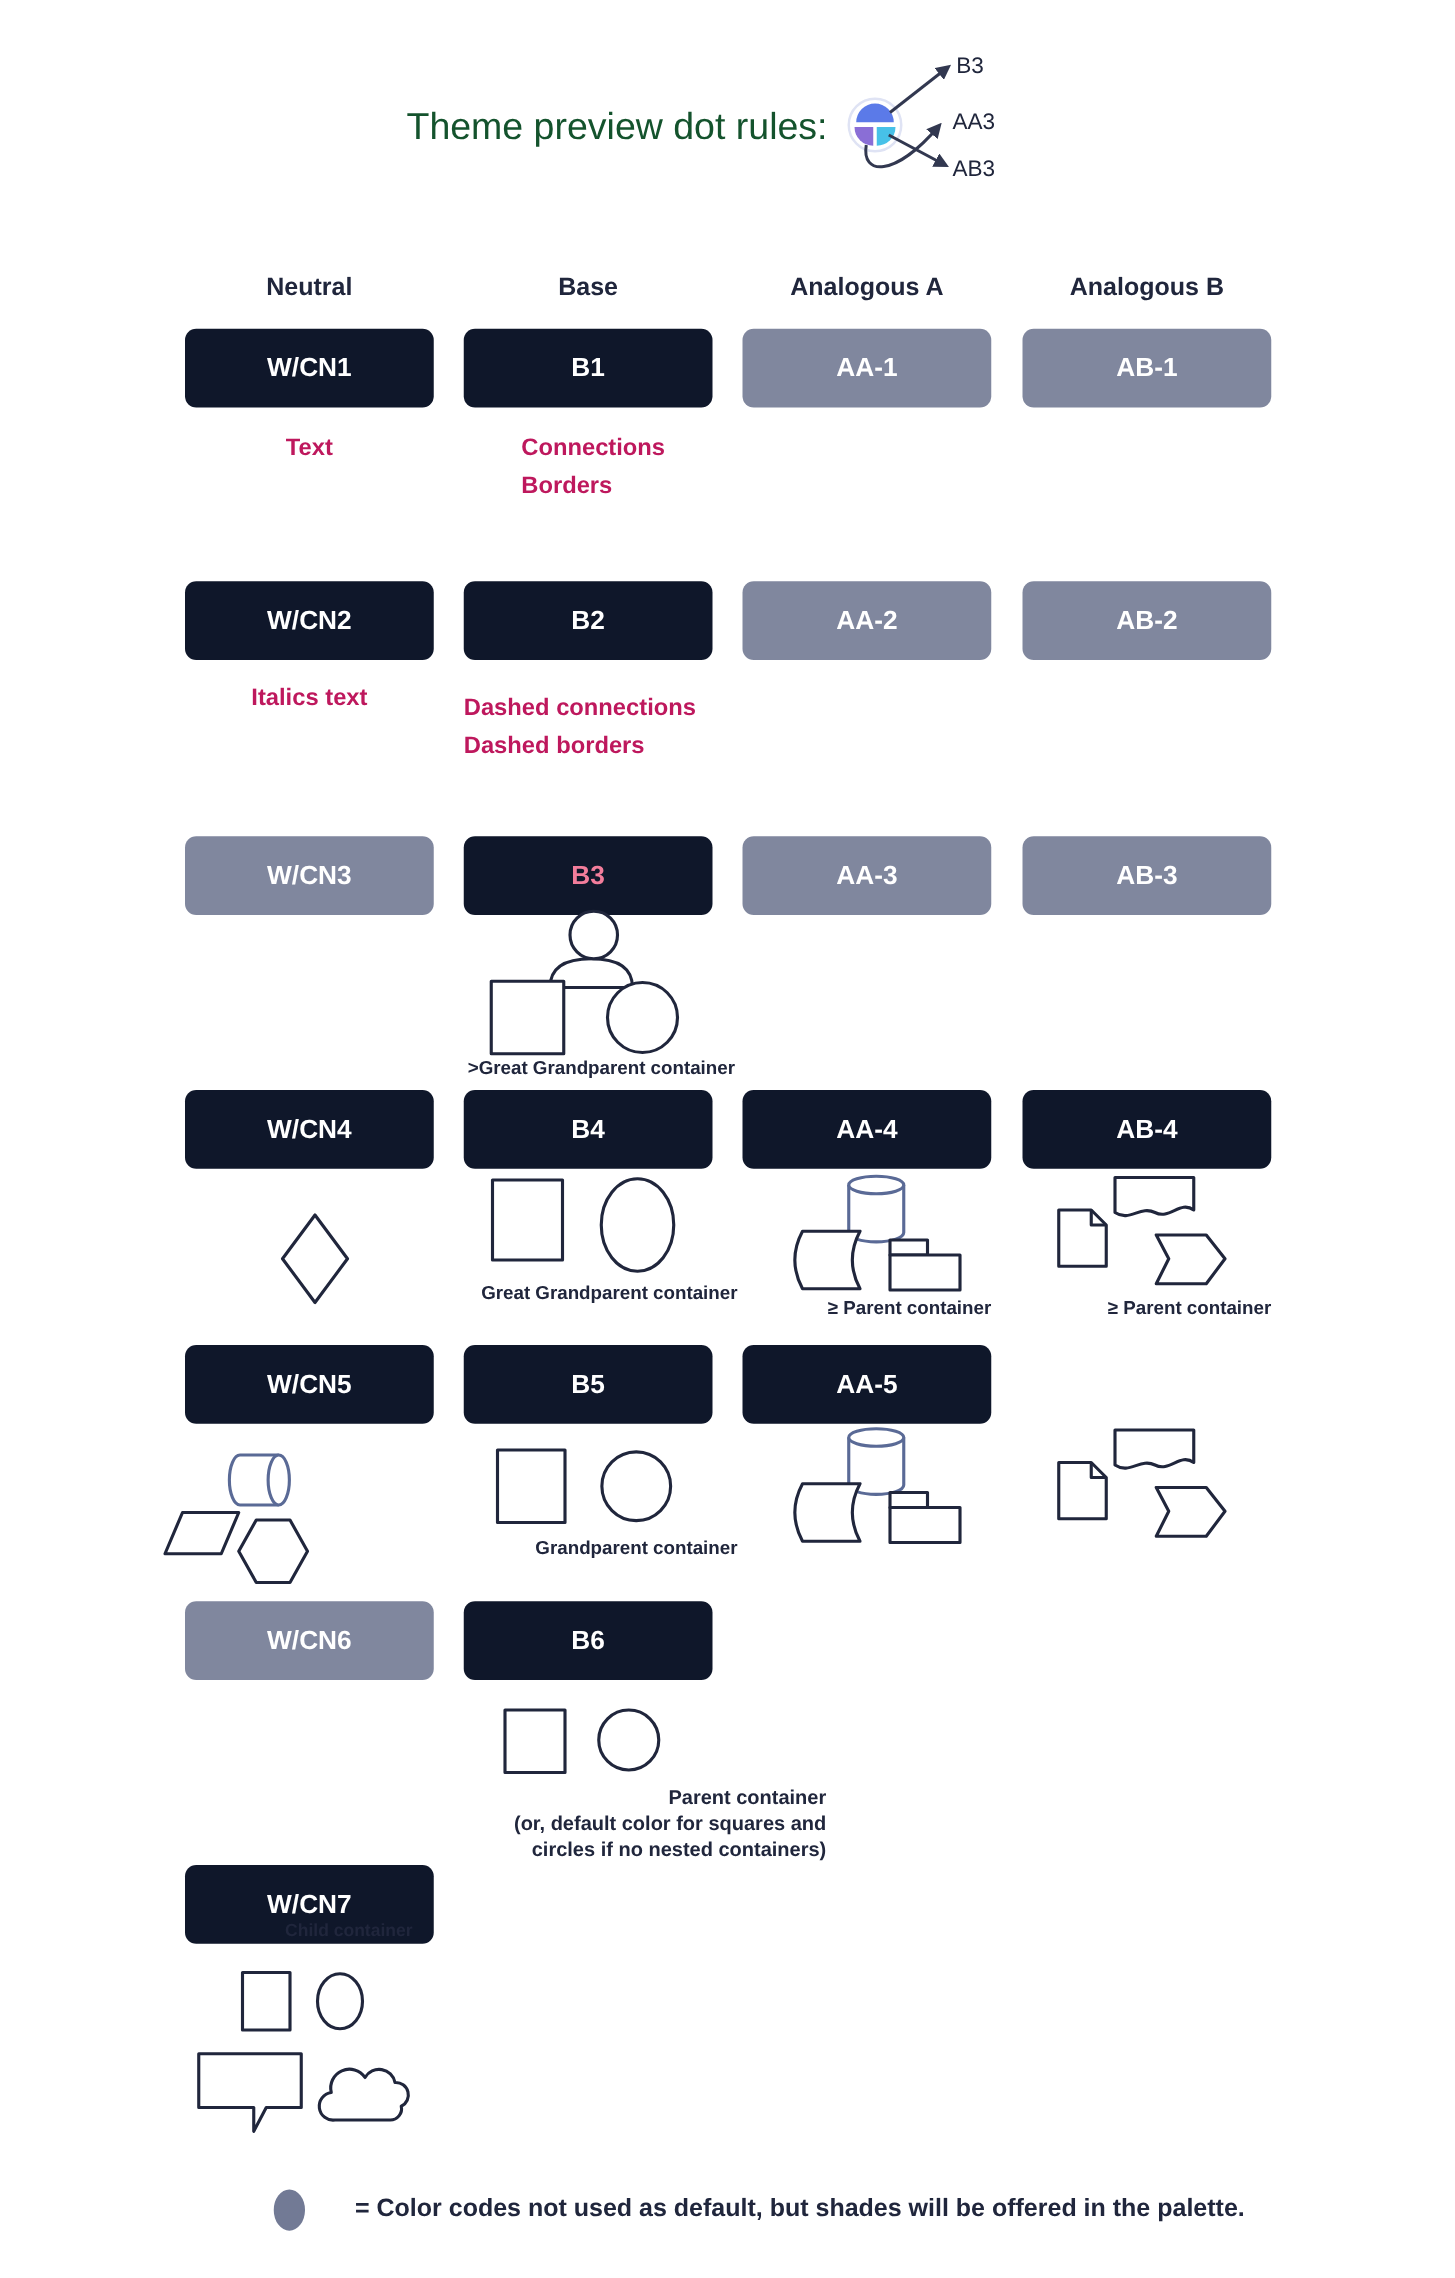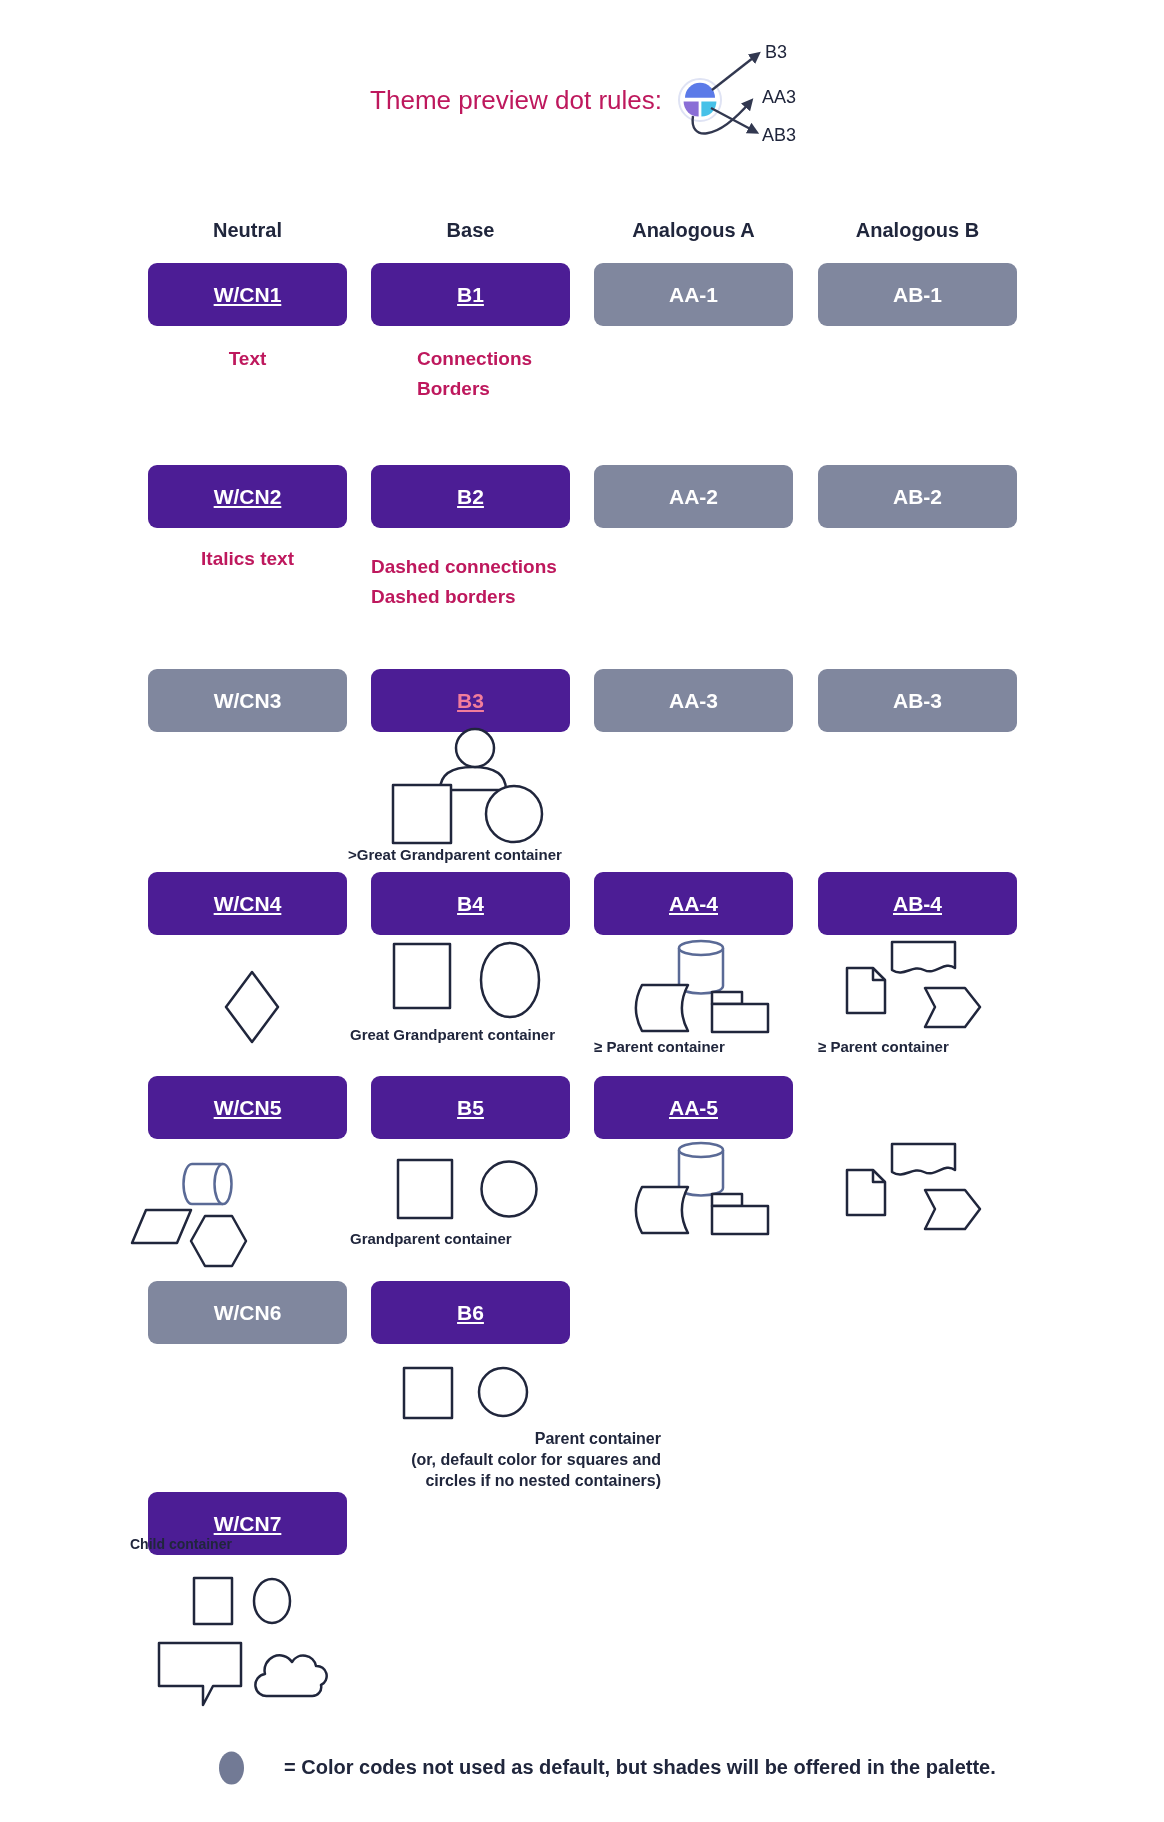--- a/index.html
+++ b/index.html
@@ -1,31 +1,31 @@
 <!DOCTYPE html>
 <html><head>
 <meta charset="utf-8">
 <style>
   html,body{margin:0;padding:0;background:#fff;}
   .canvas{position:relative;width:1164px;height:1822px;background:#fff;overflow:hidden;
           font-family:"Liberation Sans","DejaVu Sans",sans-serif;color:#20263c;}
   .title{position:absolute;left:260px;top:85px;width:402px;text-align:right;
-         font-size:26px;font-weight:400;color:#be185d;letter-spacing:0;}
+         font-size:30px;font-weight:400;color:#14532d;letter-spacing:0;}
   .dot-label{position:absolute;font-size:18px;font-weight:400;color:#20263c;line-height:22px;}
   .col-header{position:absolute;top:219px;width:199px;text-align:center;
               font-size:20px;font-weight:700;color:#20263c;}
   .swatch{position:absolute;width:199px;height:63px;border-radius:9px;
           display:flex;align-items:center;justify-content:center;
           font-size:21px;font-weight:700;color:#ffffff;}
-  .swatch.dark{background:#4c1d95;text-decoration:underline;}
+  .swatch.dark{background:#0f172a;}
   .swatch.gray{background:#80879e;}
   .swatch.pink{color:#f27d9b;}
   .note{position:absolute;font-size:19px;font-weight:700;color:#be185d;line-height:30px;}
   .note.center{width:199px;text-align:center;}
-  .caption{position:absolute;font-size:15px;font-weight:700;color:#20263c;text-align:left;}
+  .caption{position:absolute;font-size:15px;font-weight:700;color:#20263c;text-align:right;}
   .caption.left{text-align:right;}
   .caption.md{font-size:16px;line-height:21px;}
   .caption.sm{font-size:14px;}
   .legend-text{position:absolute;left:252px;top:1756px;font-size:20px;font-weight:700;color:#20263c;margin-left:32px;}
   svg{position:absolute;overflow:visible;}
   .shape{fill:#ffffff;stroke:#20263c;stroke-width:2.5;stroke-linejoin:round;}
   .shape.blue{stroke:#5a6a96;}
   .nofill{fill:none;}
 </style>
 </head>

